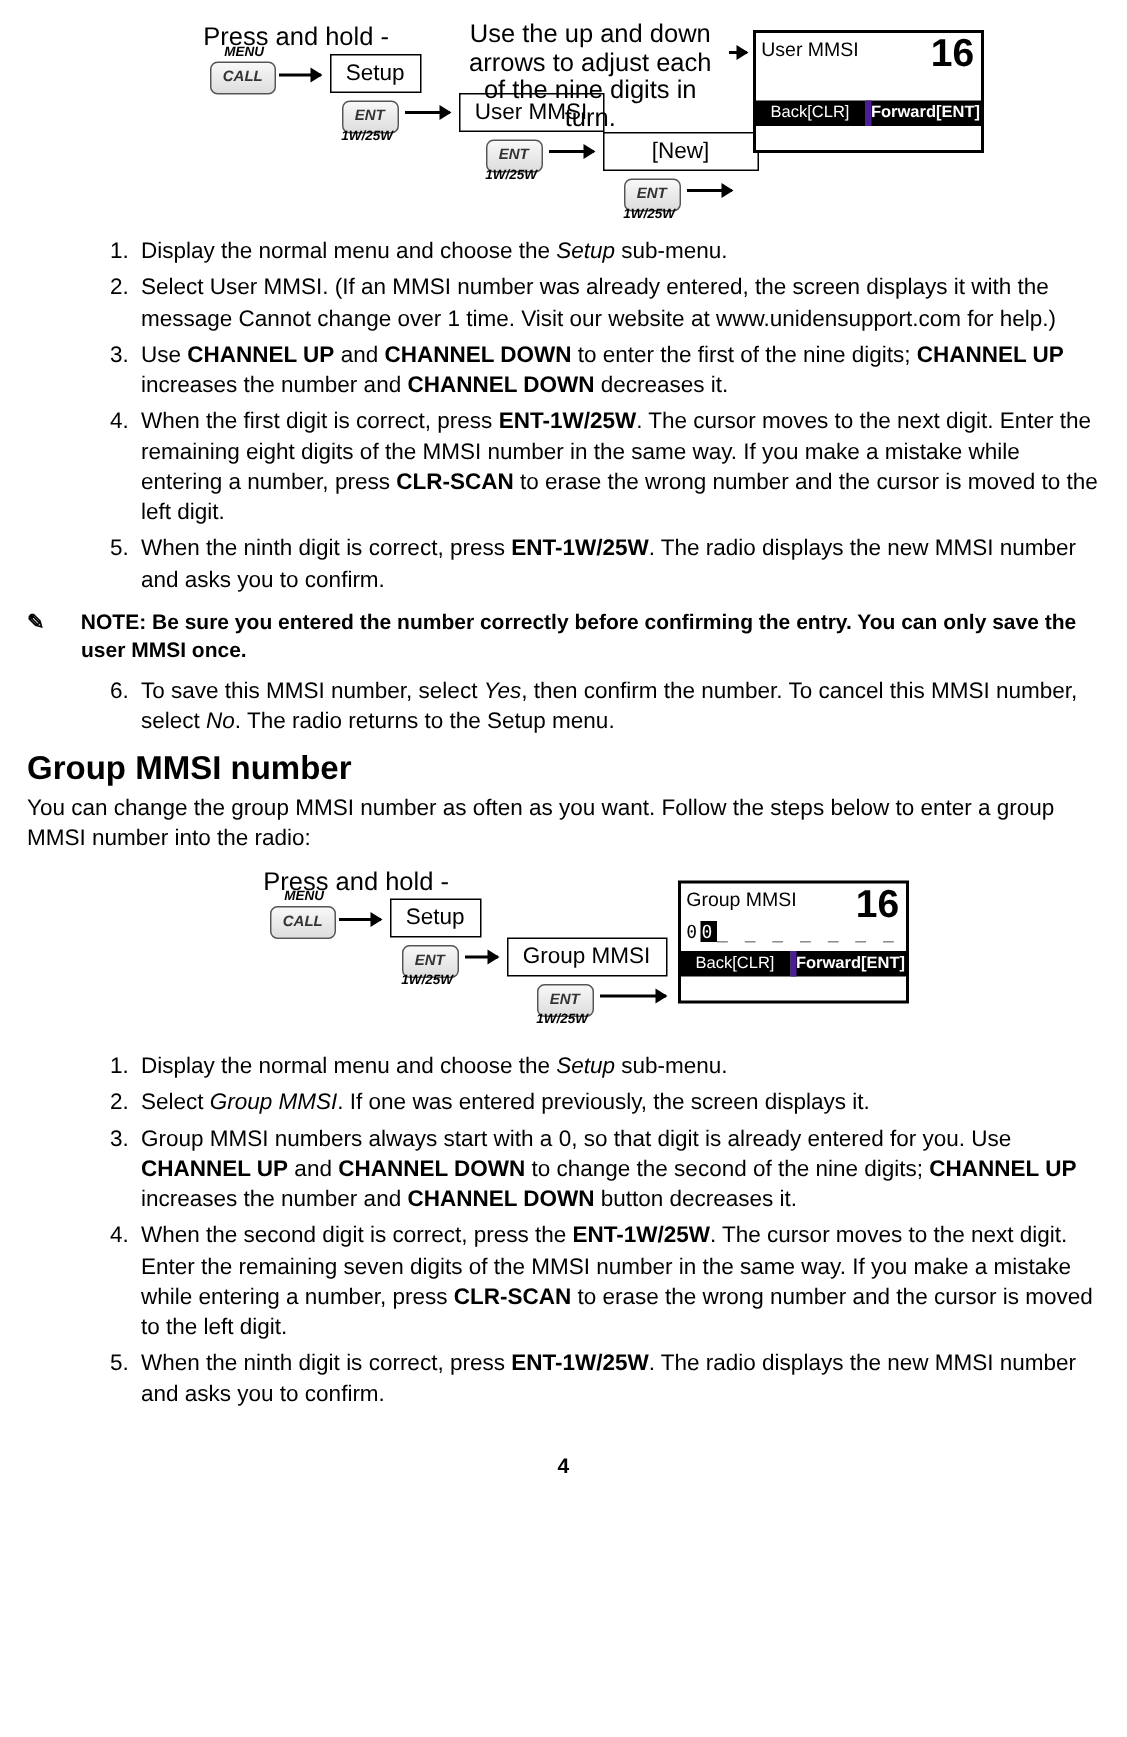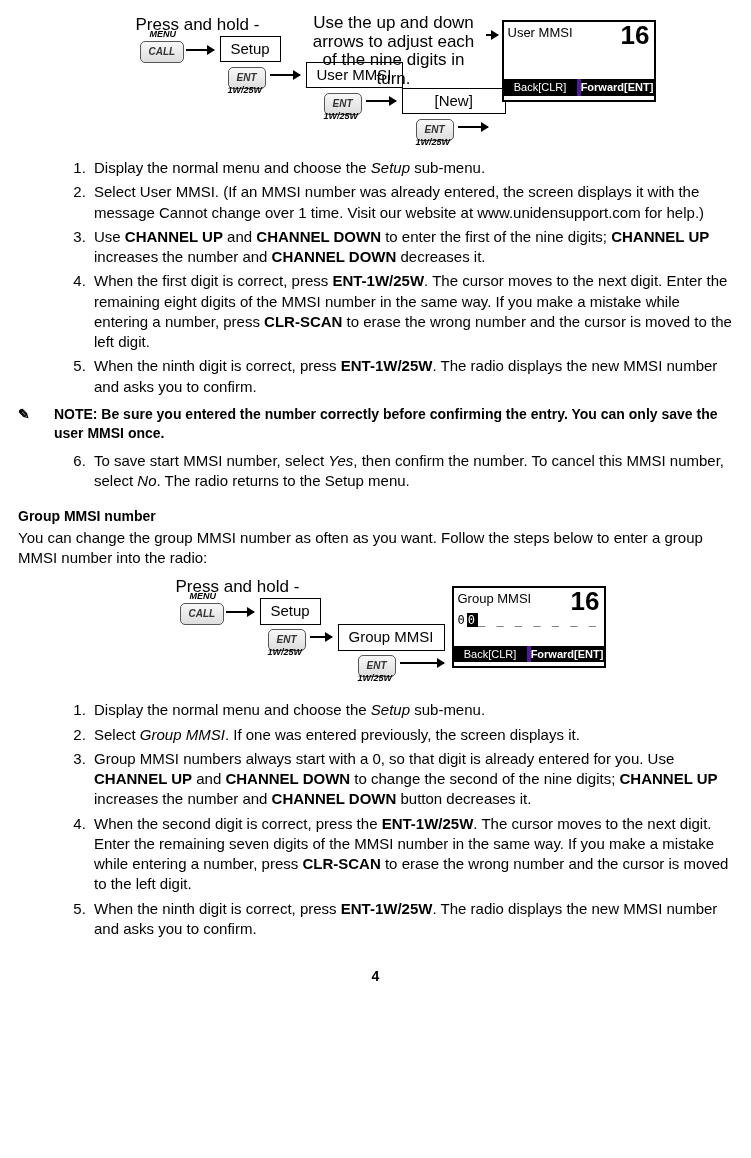--- a/index.html
+++ b/index.html
@@ -96,21 +96,21 @@
     font-family: monospace;
     letter-spacing: 2px;
   }
   .screen .entry .cursor {
     background: #000;
     color: #fff;
     padding: 0 1px;
   }
   .screen .bottom {
     position: absolute;
-    bottom: 4px;
+    bottom: 16px;
     left: 0;
     right: 0;
     display: flex;
   }
   .screen .bottom div {
     flex: 1;
     background: #000;
     color: #fff;
     font-size: 11px;
     text-align: center;
@@ -138,23 +138,23 @@
     margin: 8px 0 8px 18px;
     text-indent: -18px;
     padding-left: 18px;
   }
   .note-icon {
     display: inline-block;
     width: 14px;
   }
   h2 {
     font-family: Arial, sans-serif;
-    font-size: 14px;
-    font-weight: bold;
-    margin: 16px 0 2px 0;
+    font-size: 22px;
+    font-weight: bold;
+    margin: 6px 0 2px 0;
   }
   .intro {
     margin: 2px 0 8px 0;
   }
   .pagenum {
     text-align: center;
     font-weight: bold;
     font-family: Arial, sans-serif;
     font-size: 14px;
     margin-top: 28px;
@@ -202,21 +202,21 @@
   <li><span>Display the normal menu and choose the </span><span class="italic">Setup</span><span> sub-menu.</span></li>
   <li>Select User MMSI. (If an MMSI number was already entered, the screen displays it with the message Cannot change over 1 time. Visit our website at www.unidensupport.com for help.)</li>
   <li><span>Use </span><span class="boldsans">CHANNEL UP</span><span> and </span><span class="boldsans">CHANNEL DOWN</span><span> to enter the first of the nine digits; </span><span class="boldsans">CHANNEL UP</span><span> increases the number and </span><span class="boldsans">CHANNEL DOWN</span><span> decreases it.</span></li>
   <li><span>When the first digit is correct, press </span><span class="boldsans">ENT-1W/25W</span><span>. The cursor moves to the next digit. Enter the remaining eight digits of the MMSI number in the same way.  If you make a mistake while entering a number, press </span><span class="boldsans">CLR-SCAN</span><span> to erase the wrong number and the cursor is moved to the left digit.</span></li>
   <li><span>When the ninth digit is correct, press </span><span class="boldsans">ENT-1W/25W</span><span>. The radio displays the new MMSI number and asks you to confirm.</span></li>
 </ol>
 
 <div class="note"><span class="note-icon">✎</span> <span>NOTE: Be sure you entered the number correctly before confirming the entry. You can only save the user MMSI once.</span></div>
 
 <ol start="6">
-  <li><span>To save start MMSI number, select </span><span class="italic">Yes</span><span>, then confirm the number. To cancel this MMSI number, select </span><span class="italic">No</span><span>. The radio returns to the Setup menu.</span></li>
+  <li><span>To save this MMSI number, select </span><span class="italic">Yes</span><span>, then confirm the number. To cancel this MMSI number, select </span><span class="italic">No</span><span>. The radio returns to the Setup menu.</span></li>
 </ol>
 
 <h2>Group MMSI number</h2>
 <div class="intro">You can change the group MMSI number as often as you want. Follow the steps below to enter a group MMSI number into the radio:</div>
 
 <div class="diagram">
   <div class="diagram2-inner">
     <div class="pos small" style="left:40px; top:0;">Press and hold -</div>
     <div class="pos tiny" style="left:54px; top:14px;">MENU</div>
     <div class="pos" style="left:44px; top:26px;"><span class="btn">CALL</span></div>

